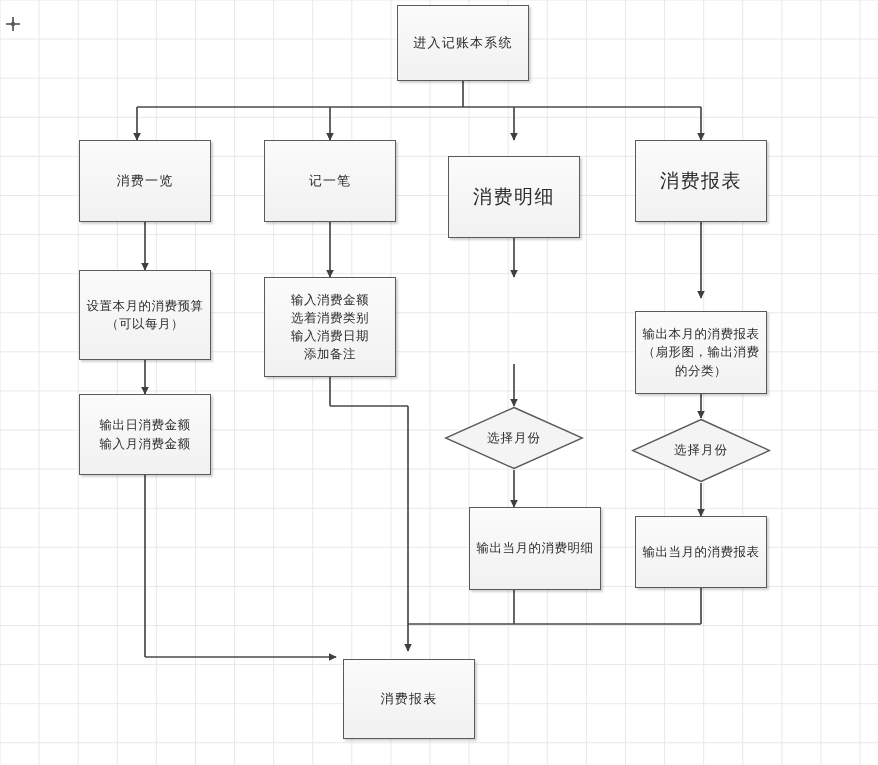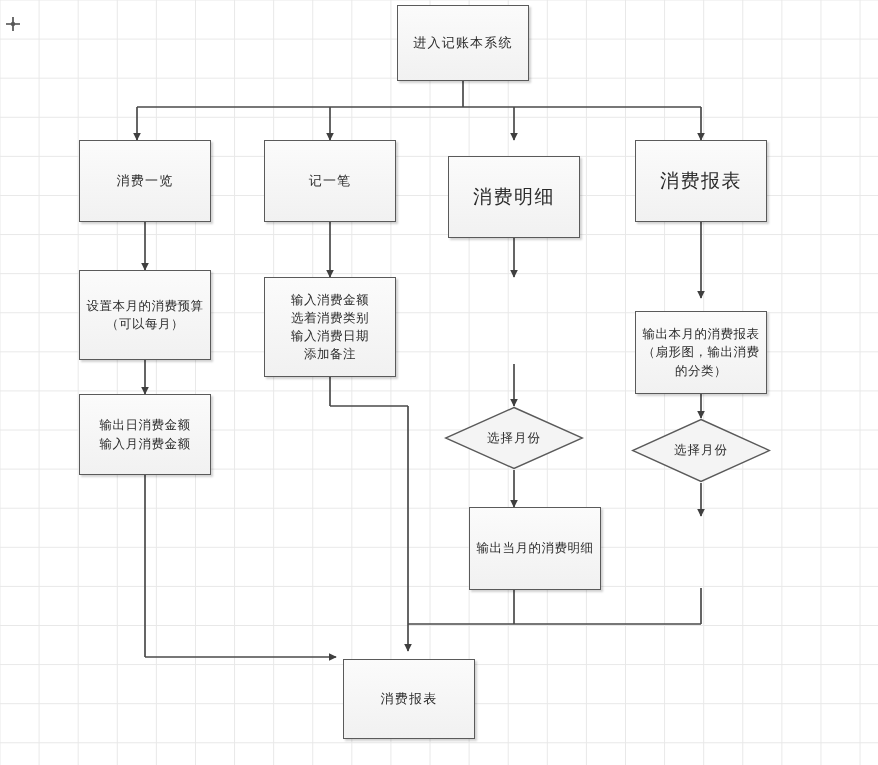--- a/index.html
+++ b/index.html
@@ -146,20 +146,23 @@
     <svg width="140" height="65" viewBox="0 0 140 65" xmlns="http://www.w3.org/2000/svg">
       <polygon points="70,1.5 138.5,32.5 70,63.5 1.5,32.5" fill="#f4f4f4" stroke="#5a5a5a" stroke-width="1.4"></polygon>
     </svg>
     <span class="txt">选择月份</span>
   </div>
 
   <div class="node" style="left:469px;top:507px;width:132px;height:83px;">
     <span class="txt">输出当月的消费明细</span>
   </div>
 
+  <div class="node" style="left:635px;top:516px;width:132px;height:72px;">
+    <span class="txt">输出当月的消费报表</span>
+  </div>
 
   <div class="node" style="left:343px;top:659px;width:132px;height:80px;">
     <span class="txt mid">消费报表</span>
   </div>
 
   <svg id="cursor" style="left:5px;top:16px;" width="16" height="16" viewBox="0 0 16 16" xmlns="http://www.w3.org/2000/svg">
     <path d="M8,1 L8,15 M1,8 L15,8" stroke="#4a4a4a" stroke-width="1.6"></path>
     <circle cx="8" cy="8" r="2.2" fill="#5a5a5a"></circle>
   </svg>
 

